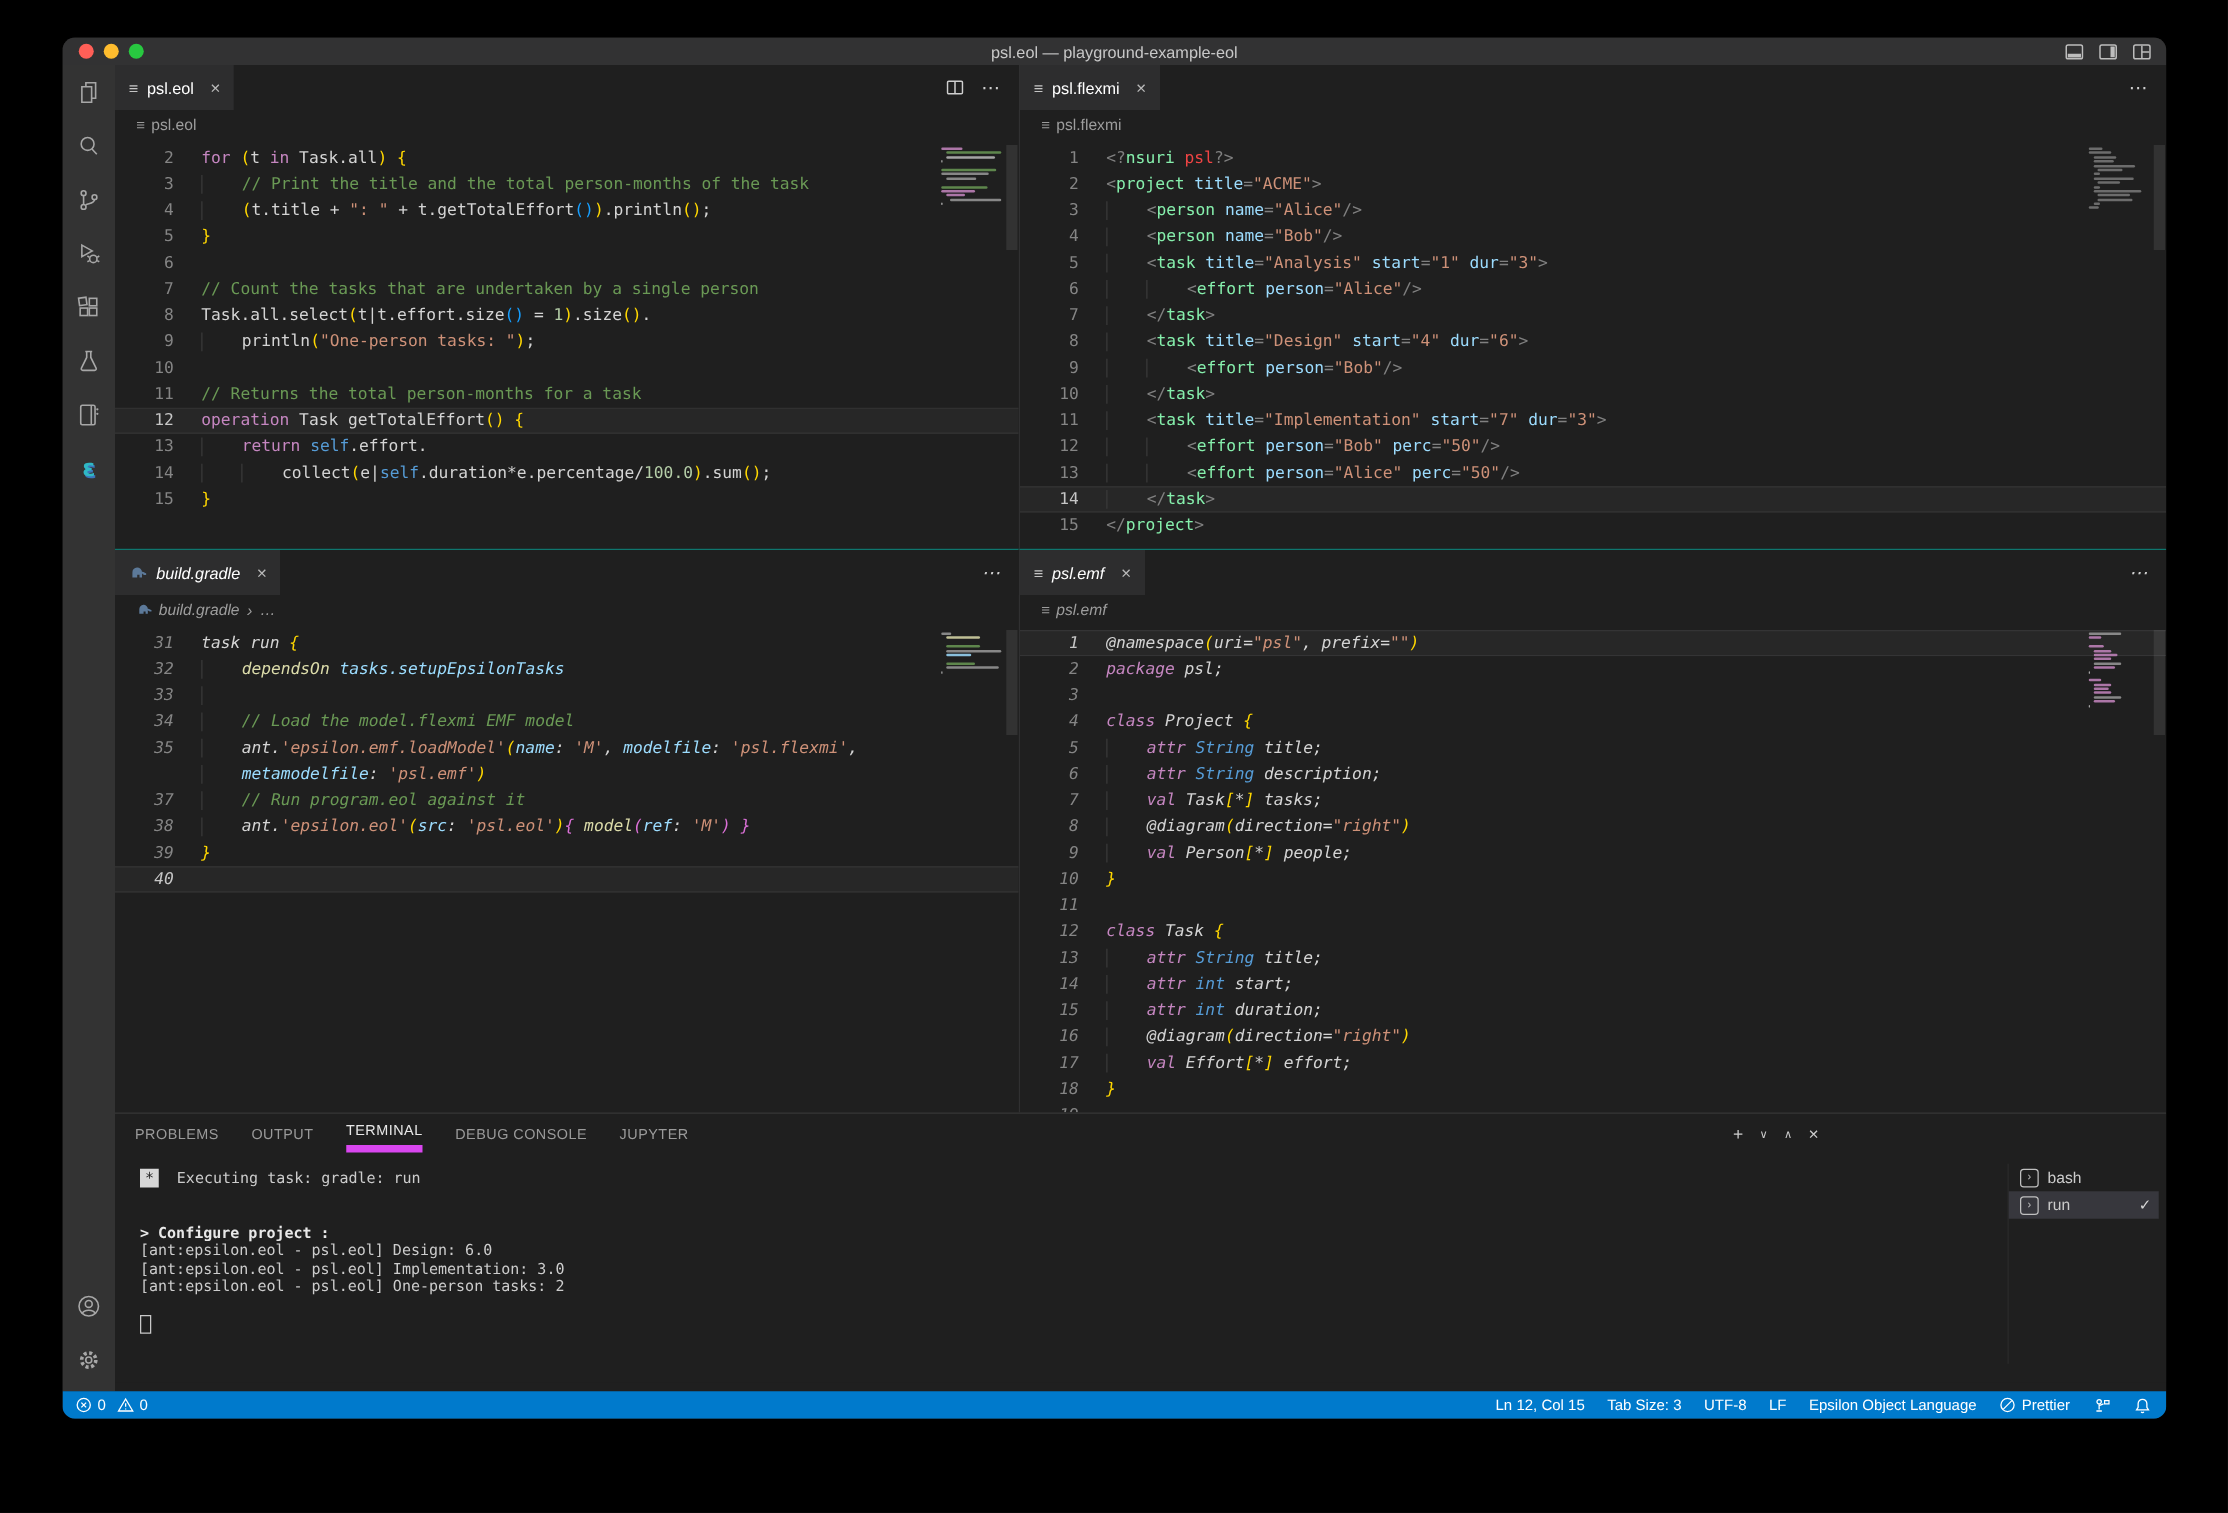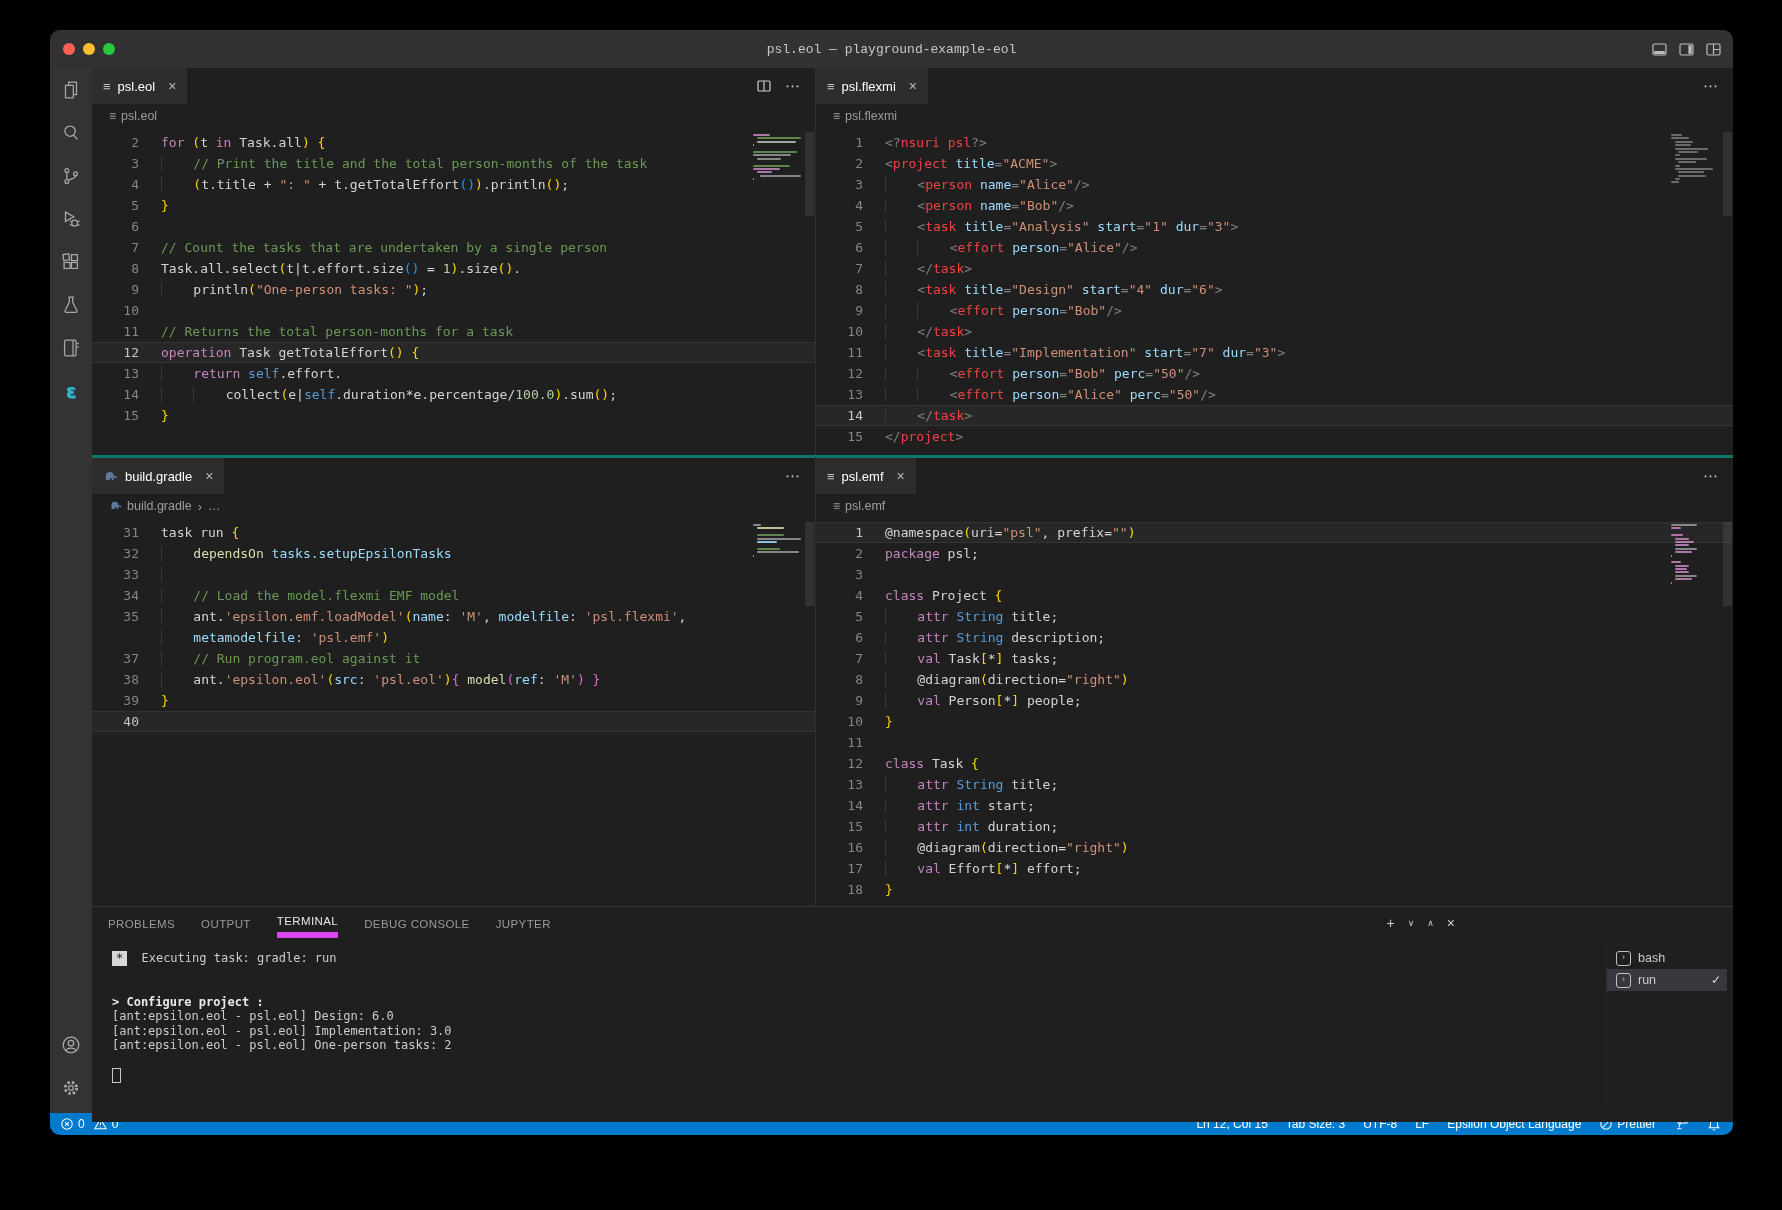--- a/index.html
+++ b/index.html
@@ -1,38 +1,38 @@
 <!DOCTYPE html>
 <html><head>
 <meta charset="utf-8">
 <style>
   html,body{margin:0;padding:0;background:#000;width:1782px;height:1210px;overflow:hidden;
     font-family:"Liberation Sans",sans-serif;-webkit-font-smoothing:antialiased;}
   .window{position:absolute;left:50px;top:30px;width:1683px;height:1105px;background:#1f1f1f;
     border-radius:10px;overflow:hidden;display:flex;flex-direction:column;}
   
-  .titlebar{height:38px;background:#323233;position:relative;display:flex;align-items:center;flex:none;font-family:Liberation Mono, monospace;}
+  .titlebar{height:22px;background:#323233;position:relative;display:flex;align-items:center;flex:none;}
   .traffic{display:flex;gap:8px;margin-left:13px;}
   .tl{width:12px;height:12px;border-radius:50%;}
   .tl.red{background:#FF5F57}.tl.yellow{background:#FEBC2E}.tl.green{background:#28C840}
   .win-title{position:absolute;left:0;right:0;text-align:center;color:#c8c8c8;font-size:13px;pointer-events:none;}
   .tb-icons{position:absolute;right:12px;display:flex;gap:12px;align-items:center;}
   .tb-icons svg{display:block}
   
   .main{flex:1;display:flex;min-height:0;}
   .activitybar{width:42px;background:#333333;display:flex;flex-direction:column;align-items:center;flex:none;}
   .ab-item{width:42px;height:43px;display:flex;align-items:center;justify-content:center;color:#a7a7a7;}
   .ab-item svg{display:block}
   .ab-bottom{margin-top:auto;margin-bottom:4px;display:flex;flex-direction:column;align-items:center;}
   .eps{font-size:19px;font-weight:bold;color:#2fb8c5;text-shadow:1px 1px 0 #3b76bb;font-family:"DejaVu Sans",sans-serif;}
   .content{flex:1;display:flex;flex-direction:column;min-width:0;}
   .editors{height:838px;display:grid;grid-template-columns:723px 1fr;grid-template-rows:387px 1fr;flex:none;}
   .pane{display:flex;flex-direction:column;min-width:0;overflow:hidden;background:#1f1f1f;}
   .pane.right{border-left:1px solid #303031;}
-  .pane.bottom{border-top:3px solid #0f766e;}
+  .pane.bottom{border-top:1px solid #0f766e;font-style:italic;}
   
   .tabbar{height:36px;display:flex;align-items:stretch;background:#1f1f1f;flex:none;position:relative;}
   .tab{display:flex;align-items:center;gap:7px;padding:0 11px;background:#2d2d2e;color:#ffffff;font-size:13px;}
   .tab .file-ico{color:#c5c5c5;font-size:13px;}
   .tab-close{color:#b9b9b9;font-size:14px;margin-left:6px;}
   .tab-actions{margin-left:auto;display:flex;align-items:center;gap:14px;padding-right:14px;color:#cfcfcf;}
   .more-ico{font-size:15px;letter-spacing:1px;color:#cfcfcf;}
   .split-ico svg{display:block}
   
   .breadcrumb{height:24px;display:flex;align-items:center;gap:5px;padding-left:17px;color:#9d9d9d;font-size:12.5px;flex:none;}
@@ -43,21 +43,21 @@
     font-family:"DejaVu Sans Mono",monospace;font-size:13px;line-height:21px;}
   .code-line{display:flex;height:21px;white-space:pre;}
   .code-line.active{background:rgba(255,255,255,0.04);box-shadow:inset 0 1px 0 #343435,inset 0 -1px 0 #343435;}
   .ln{width:47px;flex:none;text-align:right;padding-right:22px;color:#858585;}
   .code-line.active .ln{color:#c6c6c6;}
   .lc{white-space:pre;color:#d4d4d4;}
   .t-kw{color:#C586C0}.t-cm{color:#6A9955}.t-st{color:#CE9178}.t-fn{color:#DCDCAA}
   .t-var{color:#9CDCFE}.t-varb{color:#9CDCFE}.t-type{color:#569CD6}.t-self{color:#569CD6}
   .t-num{color:#B5CEA8}.t-pl{color:#d4d4d4}.t-plb{color:#ef4444;font-weight:normal}
   .t-b1{color:#FFD700}.t-b2{color:#DA70D6}.t-b3{color:#179FFF}
-  .t-tag{color:#ef4444}.t-punc{color:#808080}
+  .t-tag{color:#86efac}.t-punc{color:#808080}
   .t-ind{border-left:1px solid #3a3a3a;}
   .minimap{position:absolute;top:6px;right:14px;width:48px;}
   .mm-bar{height:2px;border-radius:1px;margin-bottom:1.4px;opacity:.85;}
   .vscroll{position:absolute;right:1px;top:4px;width:9px;height:84px;background:rgba(140,140,140,.18);}
   
   .panel{height:215px;border-top:1px solid #373737;background:#1f1f1f;position:relative;flex:none;}
   .panel-header{height:32px;display:flex;align-items:center;padding:0 16px;}
   .panel-tab{font-size:11.5px;letter-spacing:.4px;color:#9a9a9a;margin-right:26px;padding:7px 0 5px;}
   .panel-tab.active{color:#e7e7e7;border-bottom:6px solid #d946ef;}
   .panel-actions{margin-left:auto;display:flex;align-items:center;gap:13px;color:#cccccc;margin-right:262px;}

